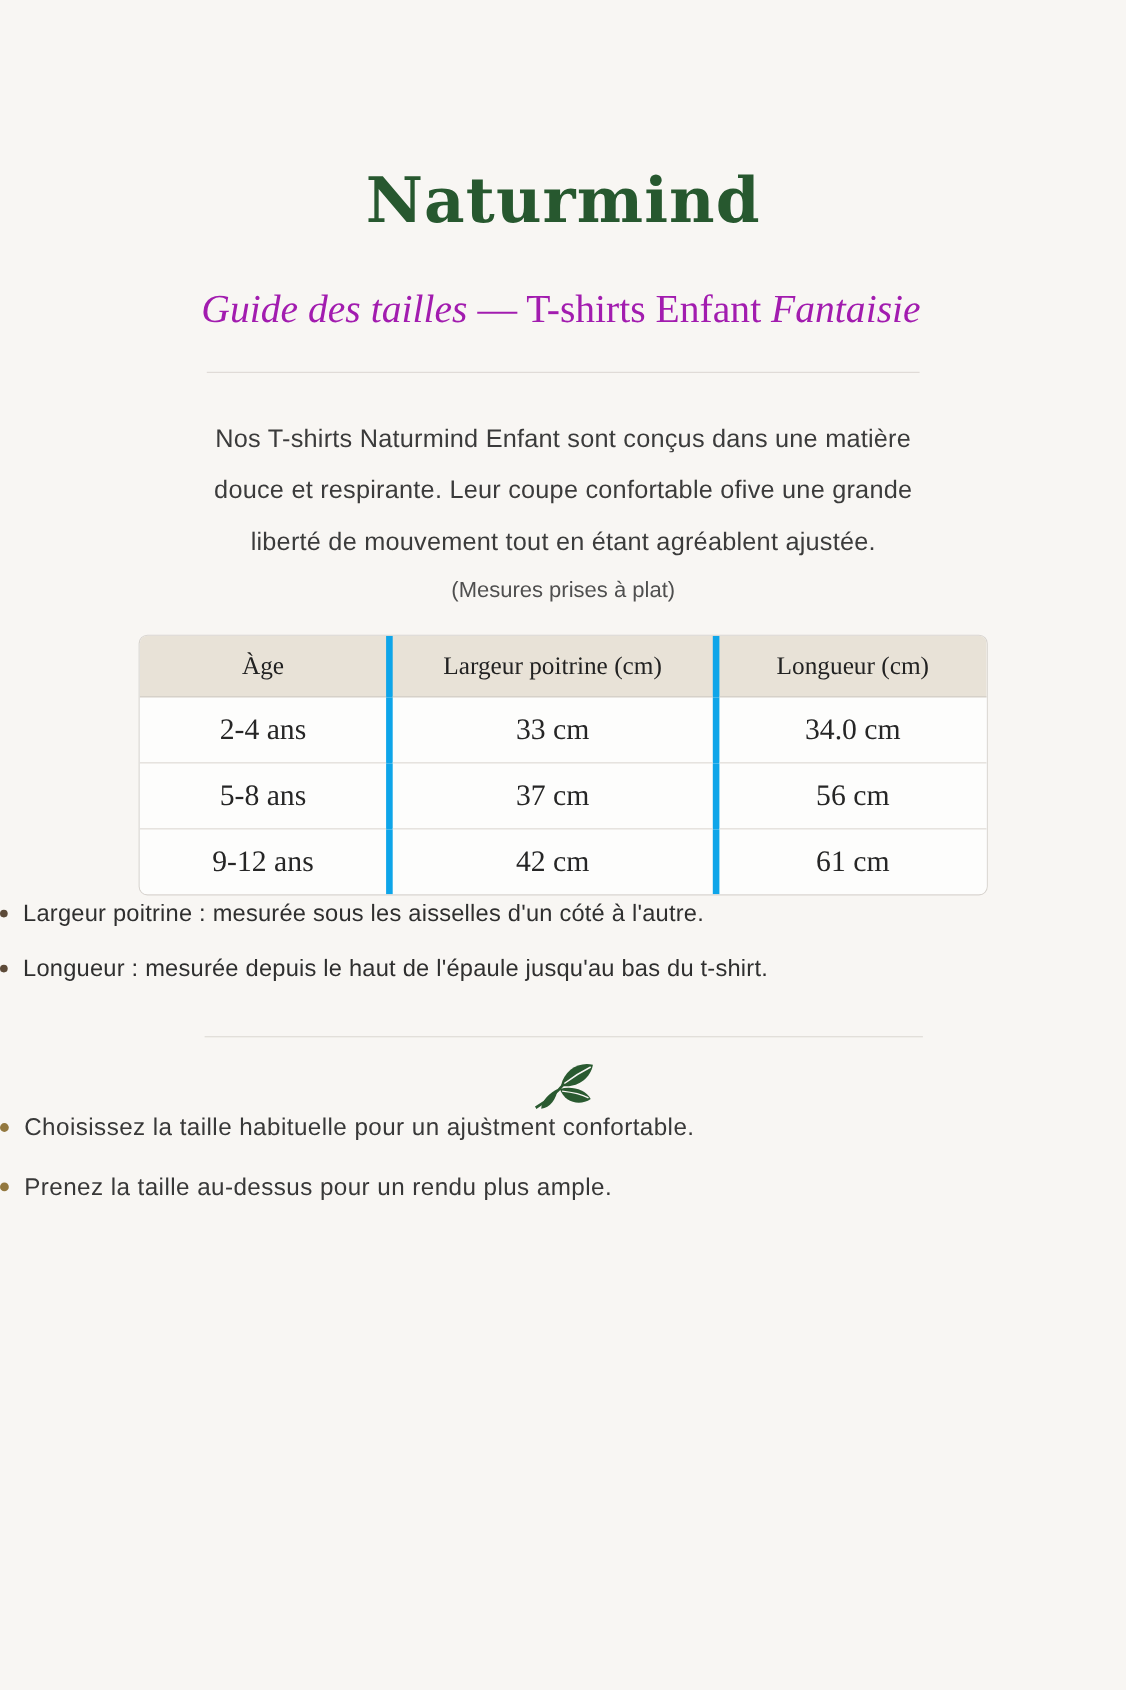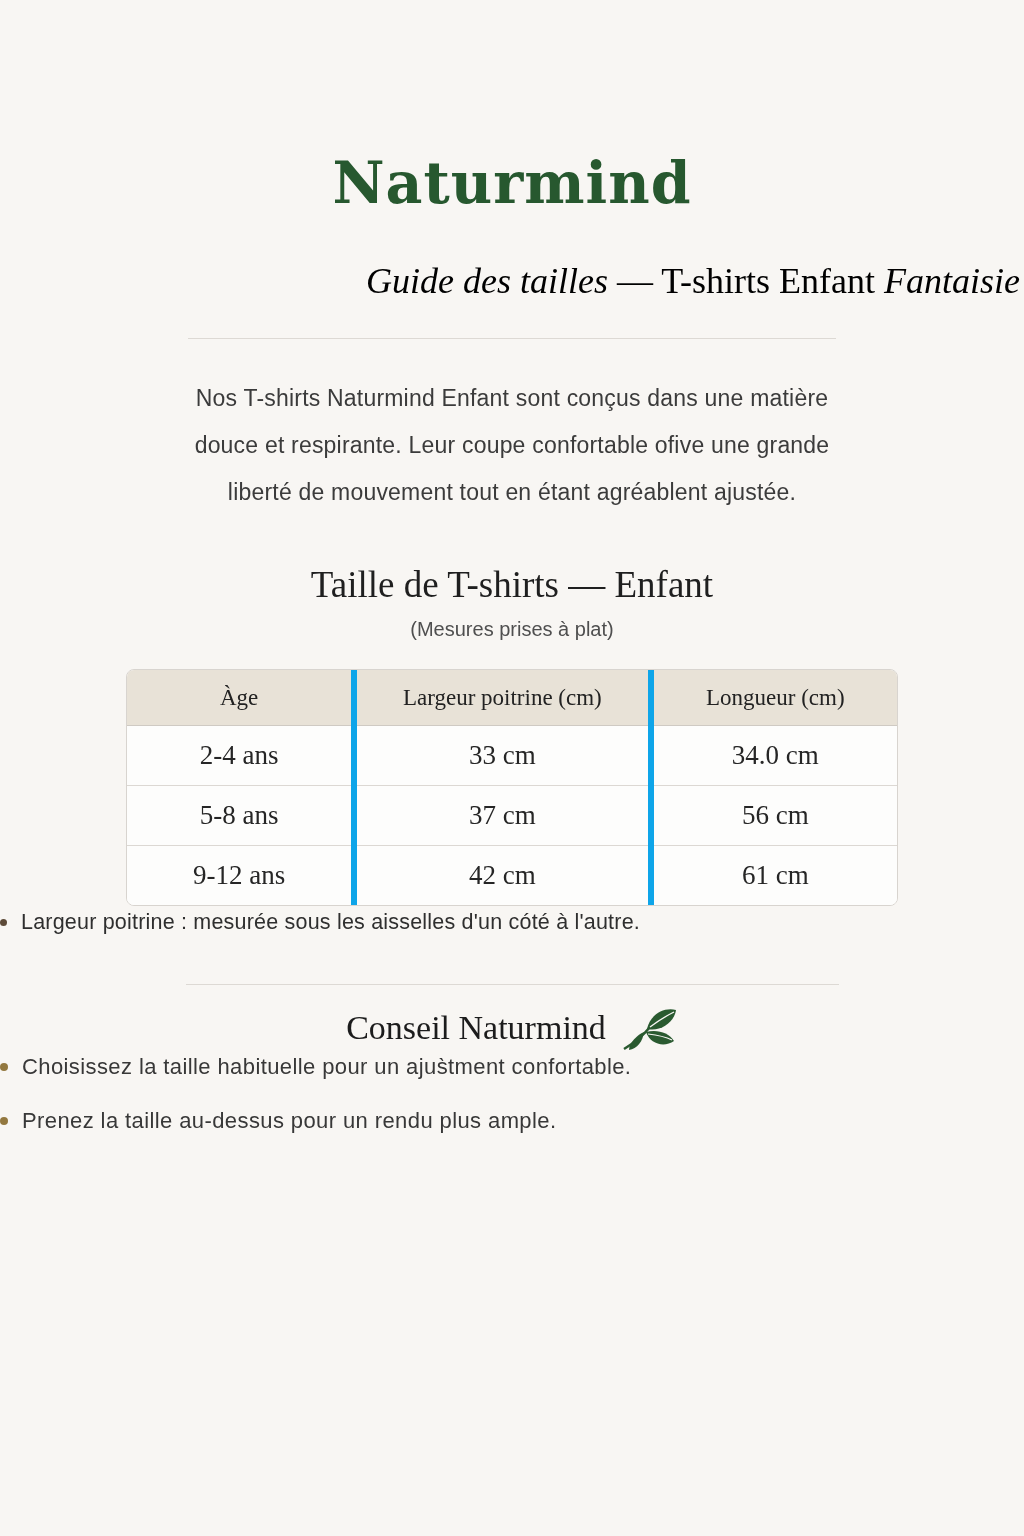--- a/index.html
+++ b/index.html
@@ -26,26 +26,26 @@
     font-family: "DejaVu Serif", "Liberation Serif", serif;
     font-weight: 700;
     font-size: 57px;
     line-height: 66px;
     color: #27582f;
     letter-spacing: 1px;
   }
   
   .page-subtitle {
     margin: 42px 4px 0 0;
-    text-align: right;
+    text-align: center;
     font-family: "Liberation Serif", serif;
     font-weight: 400;
     font-size: 36px;
     line-height: 46px;
-    color: #000000;
+    color: #a21caf;
   }
   .page-subtitle em { font-style: italic; }
   
   .divider {
     border: none;
     border-top: 1px solid #ddd9d4;
     margin: 0 auto;
     height: 0;
   }
   .divider-top { width: 648px; margin-top: 34px; }
@@ -178,21 +178,20 @@
   </h2>
 
   <hr class="divider divider-top">
 
   <p class="intro">
     <span class="intro-line">Nos T-shirts Naturmind Enfant sont conçus dans une matière</span>
     <span class="intro-line">douce et respirante. Leur coupe confortable ofive une grande</span>
     <span class="intro-line">liberté de mouvement tout en étant agréablent ajustée.</span>
   </p>
 
-  <h3 class="section-title">Taille de T-shirts — Enfant</h3>
   <div class="section-caption">(Mesures prises à plat)</div>
 
   <div class="table-wrap">
     <table class="size-table">
       <thead>
         <tr>
           <th class="col-age">Àge</th>
           <th class="col-chest">Largeur poitrine (cm)</th>
           <th class="col-length">Longueur (cm)</th>
         </tr>
@@ -215,26 +214,29 @@
         </tr>
       </tbody>
     </table>
   </div>
 
   <ul class="bullets notes">
     <li>
       <span class="dot note-dot"></span>
       <span>Largeur poitrine : mesurée sous les aisselles d'un cóté à l'autre.</span>
     </li>
+    <li>
+      <span class="dot note-dot"></span>
+      <span>Longueur : mesurée depuis le haut de l'épaule jusqu'au bas du t-shirt.</span>
+    </li>
   </ul>
 
   <hr class="divider divider-mid">
 
   <h4 class="advice-title">
-    <span>Conseil Naturmind</span>
     <span class="leaf-wrap">
       <svg width="58" height="46" viewBox="0 0 58 46" aria-hidden="true">
         <g fill="#2a5a30">
           <path d="M27 24 C 30 10, 43 2, 56 5 C 54 18, 40 27, 27 24 Z"></path>
           <path d="M26 27 C 36 24, 49 27, 54 36 C 44 43, 30 39, 26 27 Z"></path>
           <path d="M24 27 C 17 30, 9 38, 9 45 C 17 44, 23 36, 24 27 Z"></path>
         </g>
         <path d="M4 44 C 14 38, 22 32, 30 22" stroke="#2a5a30" stroke-width="2.5" fill="none"></path>
         <path d="M30 22 C 38 16, 46 11, 54 7" stroke="#f8f6f3" stroke-width="1.3" fill="none"></path>
         <path d="M28 29 C 37 30, 46 32, 52 35" stroke="#f8f6f3" stroke-width="1.2" fill="none"></path>

